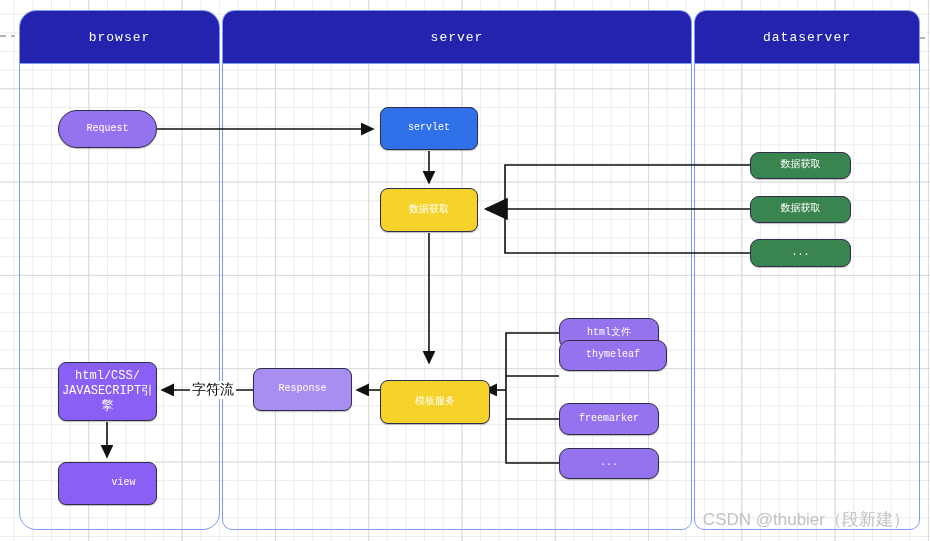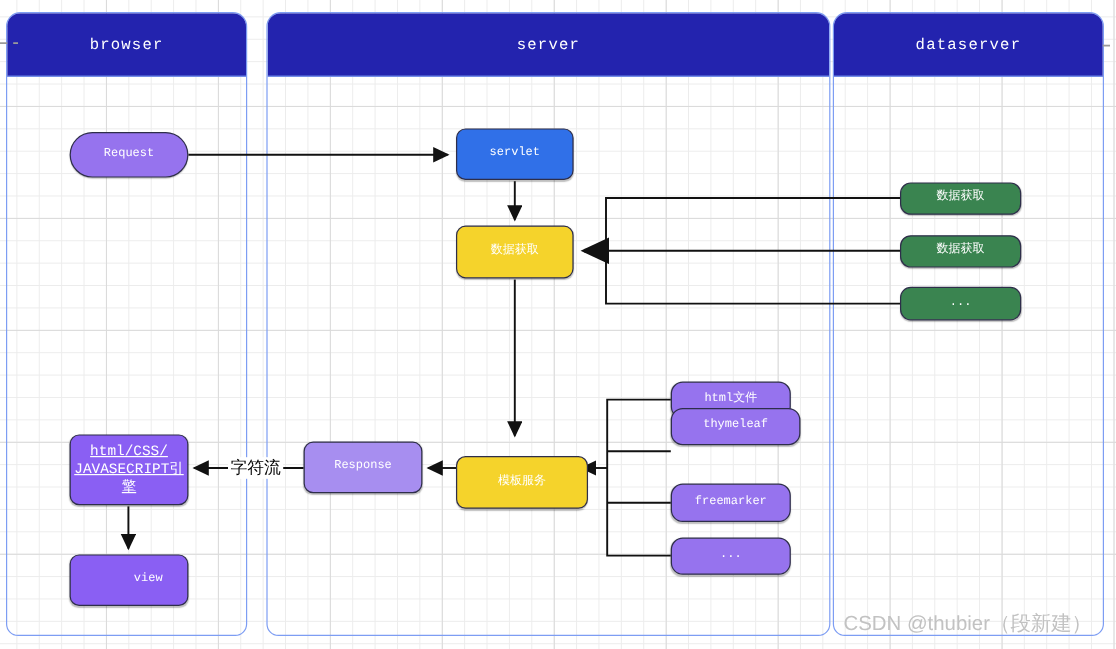--- a/index.html
+++ b/index.html
@@ -19,21 +19,21 @@
     font-family:"Liberation Mono","DejaVu Sans Mono",monospace;
   }
   
   .lane {
     position:absolute; top:10px; height:520px;
     border:1.5px solid #7D9DF3;
     border-radius:12px 12px 10px 10px;
     overflow:hidden;
     background:transparent;
   }
-  .lane-browser    { left:5px;  width:201px; }
+  .lane-browser    { left:19px;  width:201px;border-radius:17px; }
   .lane-server     { left:222px; width:470px; }
   .lane-dataserver { left:694px; width:226px; }
   .lane-header {
     height:53px; width:100%;
     background:#2323AE;
     border-bottom:1.5px solid #7D9DF3;
     color:#ffffff; font-size:13px; letter-spacing:1px;
     display:flex; align-items:center; justify-content:center;
   }
   
@@ -46,21 +46,21 @@
     border-radius:8px;
     box-shadow:0 1px 1px rgba(0,0,0,.25);
     line-height:1.25;
     white-space:pre-line;
   }
   .n-request  { left:58px;  top:110px; width:99px;  height:38px; background:#9673EE; border-radius:19px; }
   .n-servlet  { left:380px; top:107px; width:98px;  height:43px; background:#3070E8; }
   .n-fetch    { left:380px; top:188px; width:98px;  height:44px; background:#F5D32B; }
   .n-tplsvc   { left:380px; top:380px; width:110px;  height:44px; background:#F5D32B; }
   .n-response { left:253px; top:368px; width:99px;  height:43px; background:#A78EF0; }
-  .n-engine   { left:58px;  top:362px; width:99px;  height:59px; background:#8A5FF3; font-size:12px;text-decoration:underline; }
+  .n-engine   { left:58px;  top:362px; width:99px;  height:59px; background:#8A5FF3; font-size:12px; }
   .n-view     { left:58px;  top:462px; width:99px;  height:43px; background:#8A5FF3;padding-left:32px; }
   .n-green1   { left:750px; top:152px; width:101px; height:27px; background:#3A8450; border-radius:9px; }
   .n-green2   { left:750px; top:196px; width:101px; height:27px; background:#3A8450; border-radius:9px; }
   .n-green3   { left:750px; top:239px; width:101px; height:28px; background:#3A8450; border-radius:9px; }
   .n-tpl1     { left:559px; top:318px; width:100px; height:31px; background:#9673EE; border-radius:10px; }
   .n-tpl2     { left:559px; top:340px; width:108px; height:31px; background:#9673EE; border-radius:10px; }
   .n-tpl3     { left:559px; top:403px; width:100px; height:32px; background:#9673EE; border-radius:10px; }
   .n-tpl4     { left:559px; top:448px; width:100px; height:31px; background:#9673EE; border-radius:10px; }
   
   .wires { position:absolute; left:0; top:0; width:930px; height:541px; pointer-events:none; }

